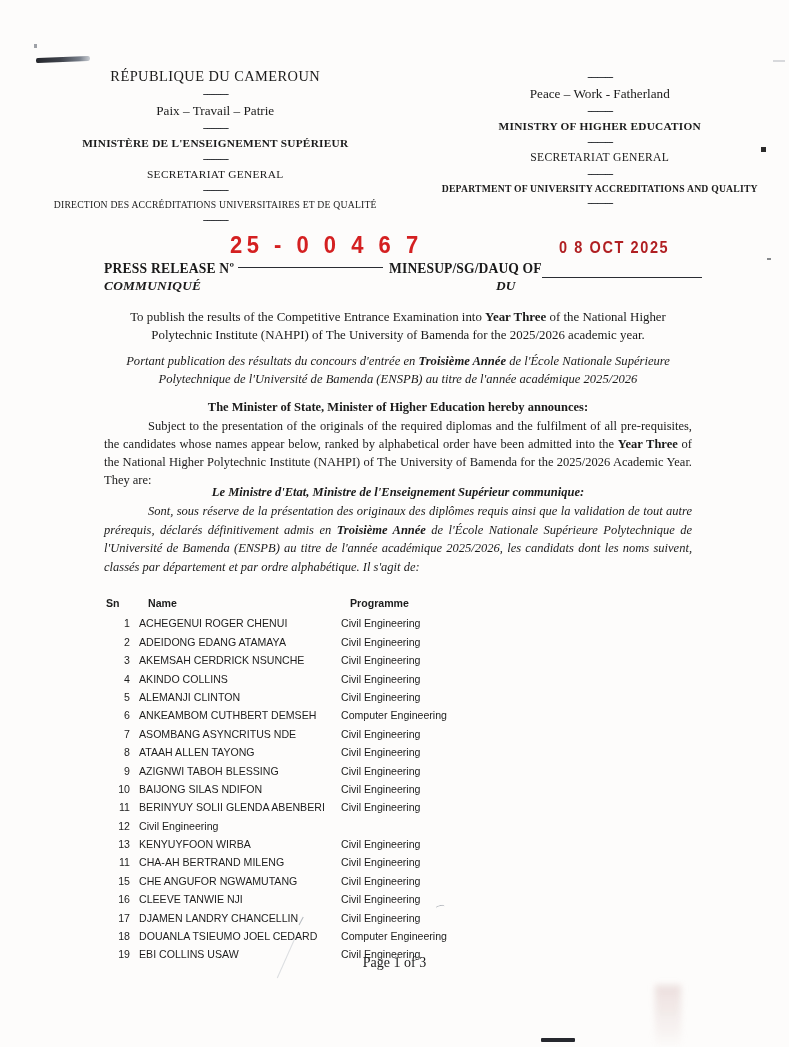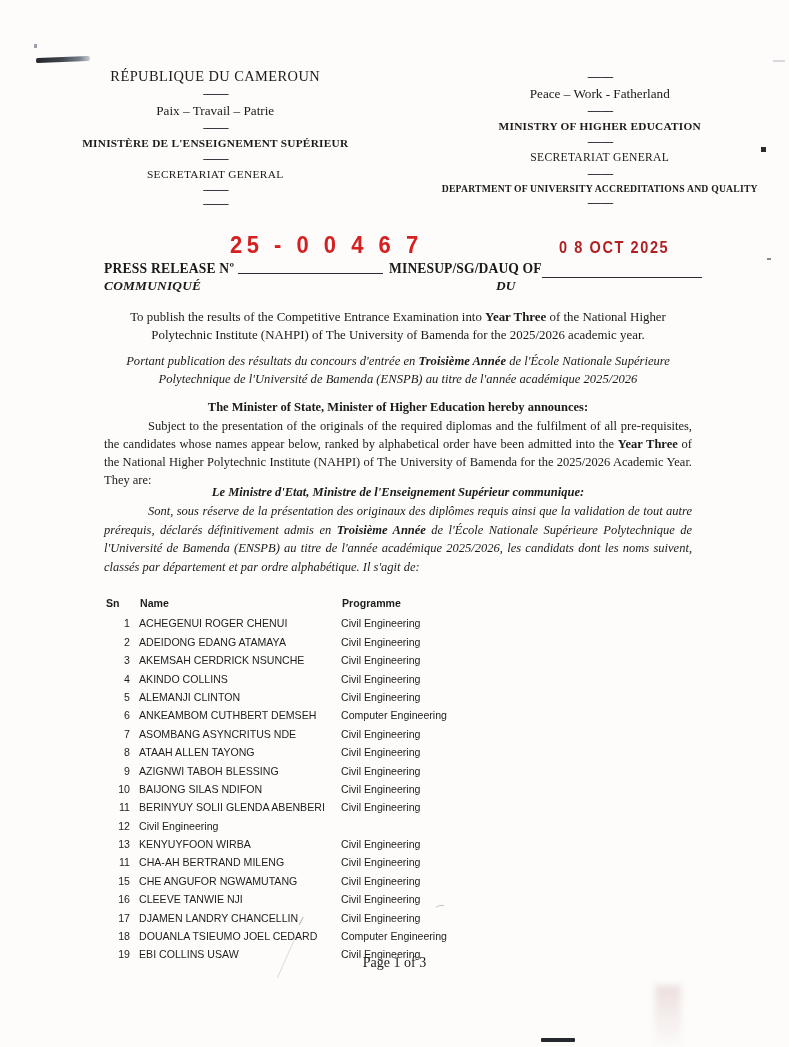--- a/index.html
+++ b/index.html
@@ -103,21 +103,21 @@
     transform: scaleY(1.1);
   }
   #stamp-date {
     position: absolute; left: 455px; top: 6px;
     font-family: "Liberation Sans", sans-serif;
     font-size: 14.5px; font-weight: bold; letter-spacing: 1.6px;
     transform: scaleY(1.12);
   }
   #ref-row {
     position: absolute; left: 0; top: 28px; width: 600px;
-    display: flex; align-items: flex-end;
+    display: flex; align-items: center;
   }
   #ref-label-en { font-size: 13.6px; font-weight: bold; letter-spacing: .2px; white-space: nowrap; }
   #ref-label-fr {
     position: absolute; left: 0; top: 45px;
     font-size: 13.4px; font-weight: bold; font-style: italic; letter-spacing: .2px;
   }
   .ref-rule {
     display: inline-block; border-bottom: 1.3px solid #2a2d33;
     vertical-align: bottom;
   }
@@ -163,21 +163,21 @@
   #candidates-table {
     position: absolute; left: 104px; top: 597px; width: 420px;
     font-family: "Liberation Sans", sans-serif;
     font-size: 10.6px; color: #1d1d1d;
   }
   .trow { display: flex; align-items: flex-start; min-height: 18.4px; }
   .c-sn { width: 26px; text-align: right; padding-right: 9px; flex: none; }
   .c-name { width: 202px; flex: none; line-height: 1.32; }
   .c-prog { flex: 1; }
   #table-head { font-weight: bold; margin-bottom: 2px; }
-  #table-head .c-sn { text-align: left; padding-right: 8px; padding-left: 2px; }
+  #table-head .c-sn { text-align: left; padding-right: 16px; padding-left: 2px; }
 
   
   #page-footer {
     position: absolute; left: 0; top: 955px; width: 789px;
     text-align: center; font-size: 14px;
     font-family: "Liberation Serif", serif;
   }
 </style>
 </head>
 <body>
@@ -199,20 +199,21 @@
 
     <div class="head-col" id="head-col-fr">
       <div class="head-line hl-country">RÉPUBLIQUE DU CAMEROUN</div>
       <div class="sep">-------------</div>
       <div class="head-line hl-motto">Paix – Travail – Patrie</div>
       <div class="sep">-------------</div>
       <div class="head-line hl-ministry">MINISTÈRE DE L'ENSEIGNEMENT SUPÉRIEUR</div>
       <div class="sep">-------------</div>
       <div class="head-line hl-secretariat">SECRETARIAT GENERAL</div>
       <div class="sep">-------------</div>
+      <div class="head-line hl-department">DIRECTION DES ACCRÉDITATIONS UNIVERSITAIRES ET DE QUALITÉ</div>
       <div class="sep">-------------</div>
     </div>
 
     <div class="head-col" id="head-col-en">
       <div class="sep">-------------</div>
       <div class="head-line hl-motto">Peace – Work - Fatherland</div>
       <div class="sep">-------------</div>
       <div class="head-line hl-ministry">MINISTRY OF HIGHER EDUCATION</div>
       <div class="sep">-------------</div>
       <div class="head-line hl-secretariat">SECRETARIAT GENERAL</div>

